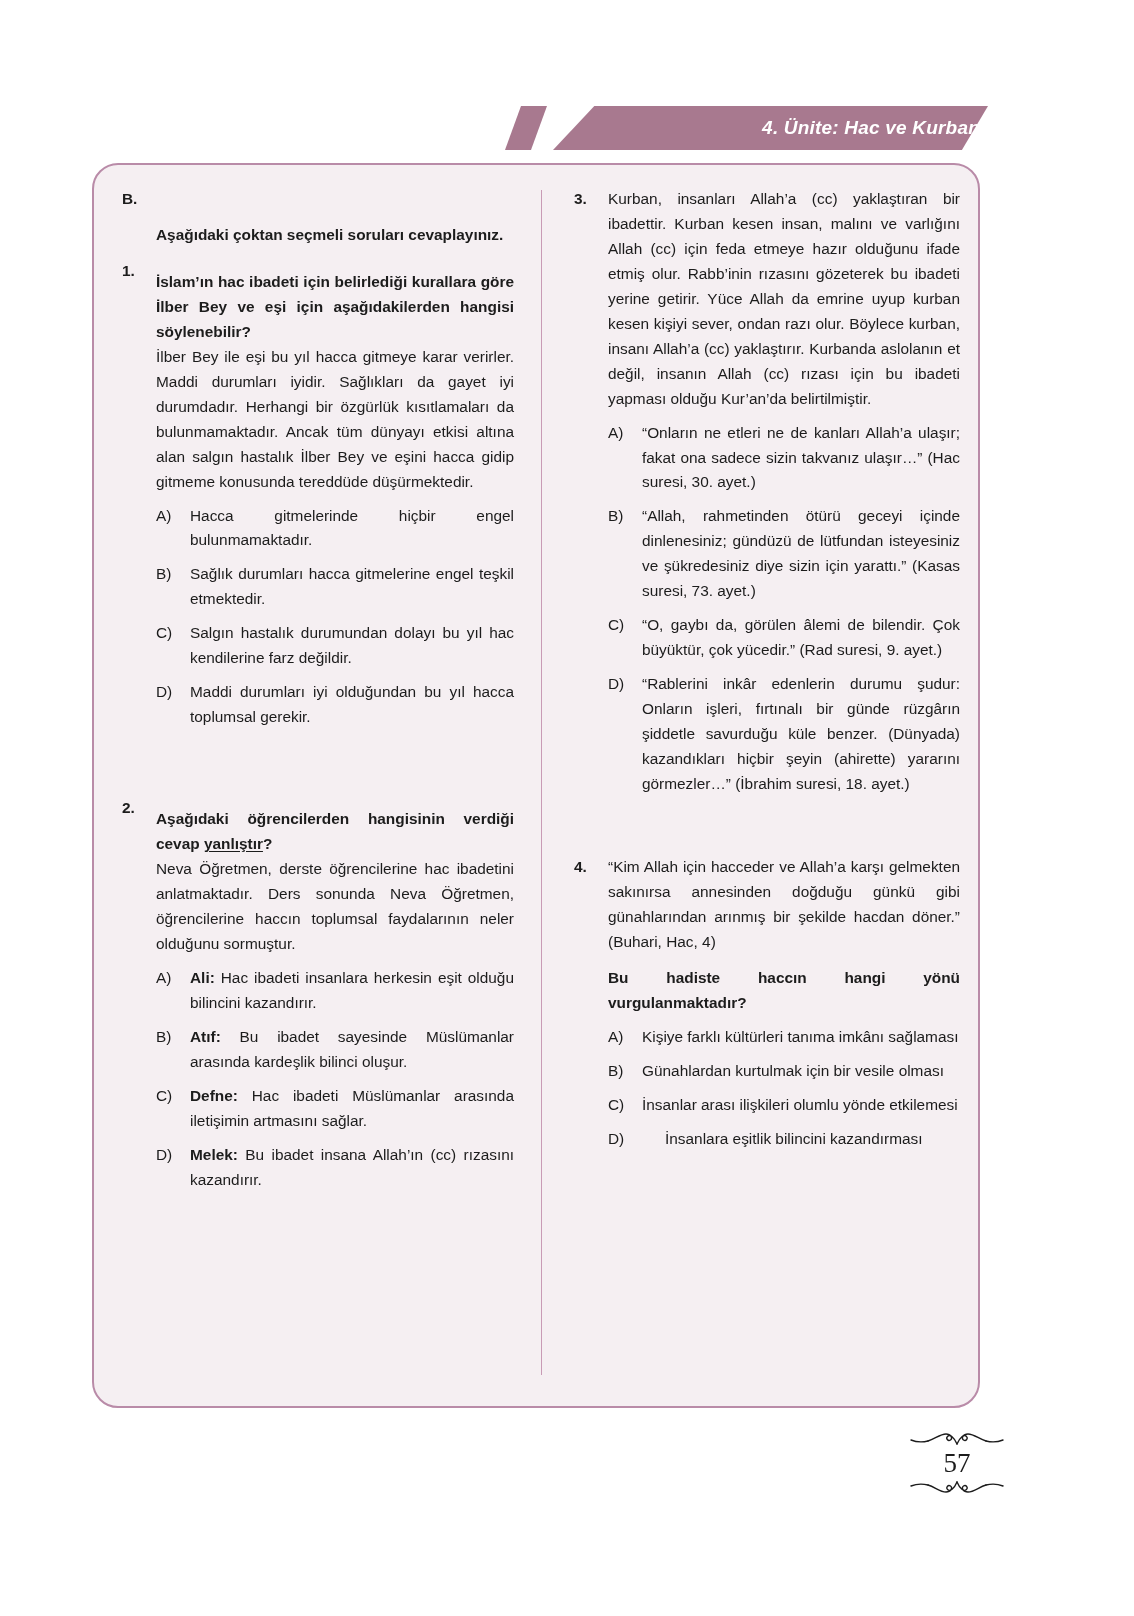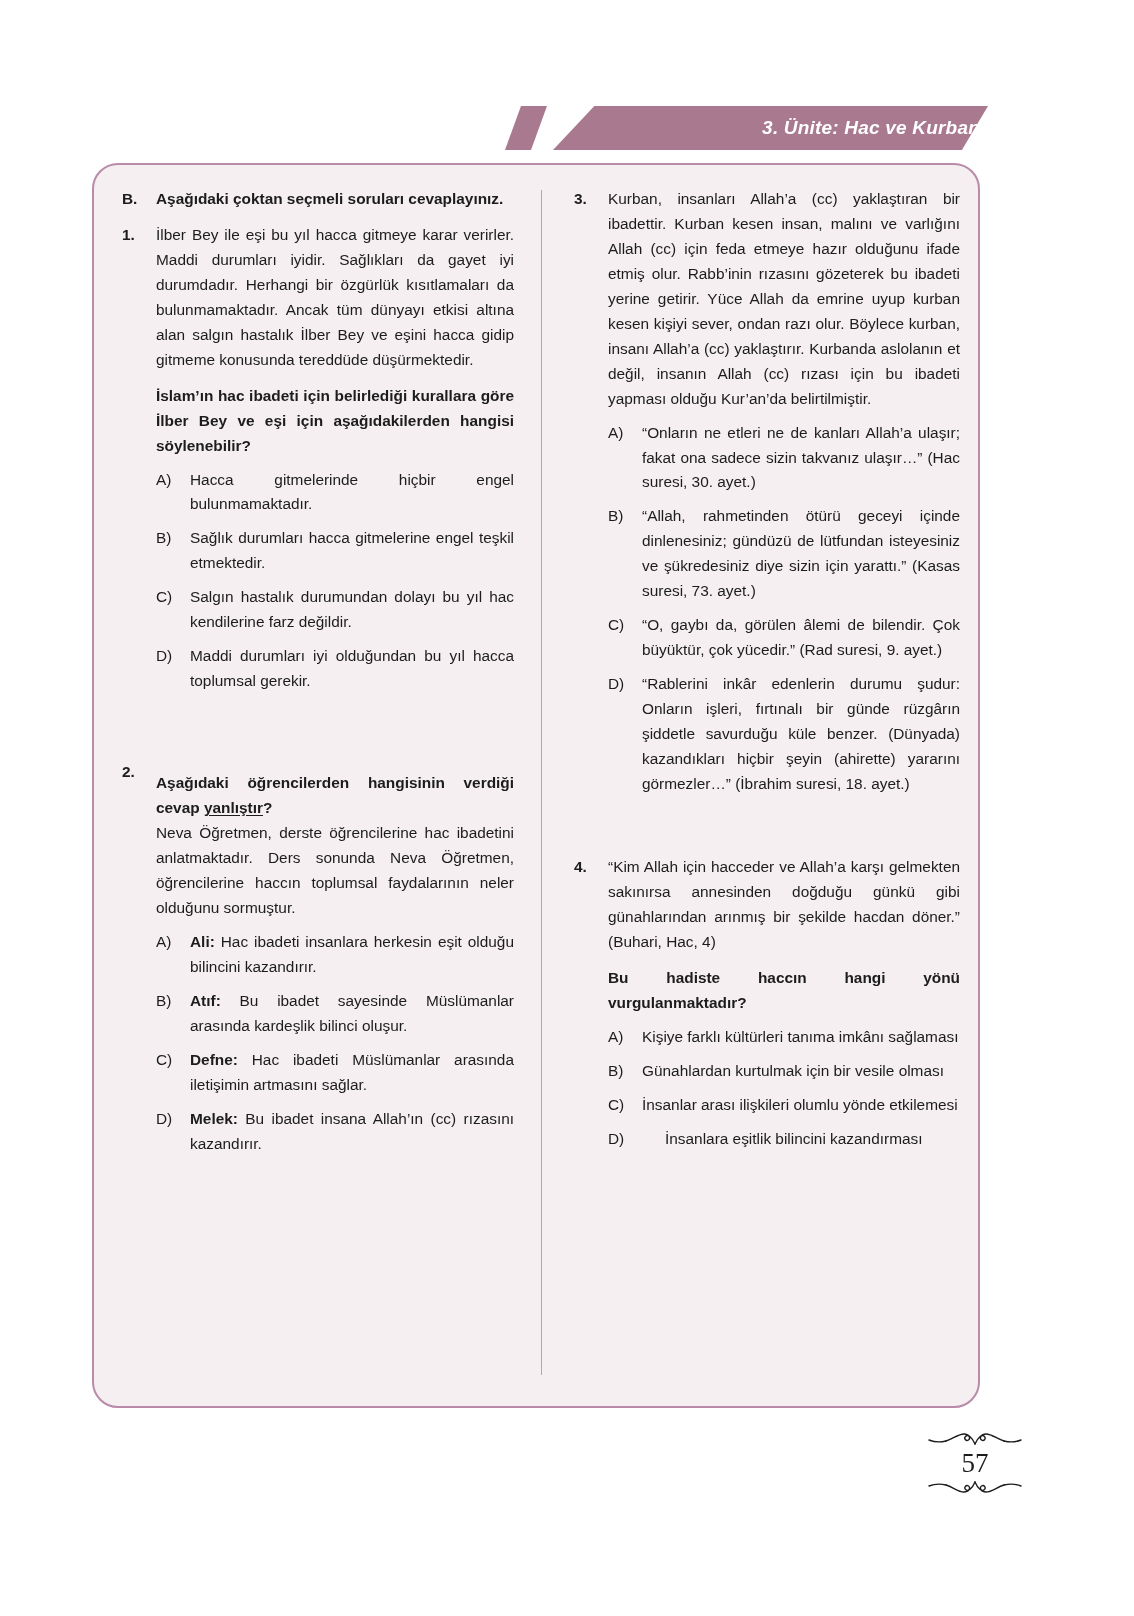--- a/index.html
+++ b/index.html
@@ -106,21 +106,21 @@
 
   .para {
     font-size: 15.4px;
     line-height: 1.62;
     color: #1c1c1c;
     text-align: justify;
     -webkit-hyphens: manual;
     hyphens: manual;
     margin: 0;
   }
-  .para.bold { font-weight: bold; }
+  .para.bold { font-weight: bold; margin-top: 36px; }
   .para.stem { margin-top: 11px; }
 
   .opts { margin-top: 9px; }
   .opt {
     display: flex;
     margin-bottom: 9px;
   }
   .opt:last-child { margin-bottom: 0; }
   .opt-label {
     flex: 0 0 auto;
@@ -149,21 +149,21 @@
   .page-footer {
     position: absolute;
     left: 0;
     top: 1430px;
     width: 1134px;
     text-align: center;
   }
   .footer-inner {
     display: inline-block;
     position: relative;
-    left: 408px;
+    left: 390px;
     text-align: center;
   }
   .orn {
     display: block;
     height: 18px;
     line-height: 18px;
   }
   .orn svg { display: block; margin: 0 auto; }
   .page-number {
     font-size: 27px;
@@ -171,40 +171,40 @@
     line-height: 30px;
     font-family: "Liberation Serif", serif;
   }
 </style>
 </head>
 <body>
 
 <div class="header-banner">
   <div class="banner-slab-small"></div>
   <div class="banner-slab-main"></div>
-  <div class="banner-title">3. Ünite: Hac ve Kurban</div>
+  <div class="banner-title">4. Ünite: Hac ve Kurban</div>
 </div>
 
 <div class="content-box">
   <div class="columns">
 
     <div class="col left">
 
       <div class="q-block">
         <div class="q-num letter">B.</div>
         <div class="q-body">
           <p class="para bold">Aşağıdaki çoktan seçmeli soruları cevaplayınız.</p>
         </div>
       </div>
 
       <div class="q-block" style="margin-top:11px;">
         <div class="q-num">1.</div>
         <div class="q-body">
+          <p class="para stem bold">İslam’ın hac ibadeti için belirlediği kurallara göre İlber Bey ve eşi için aşağıdakilerden hangisi söylenebilir?</p>
           <p class="para">İlber Bey ile eşi bu yıl hacca gitmeye karar verirler. Maddi durumları iyidir. Sağlıkları da gayet iyi durumdadır. Herhangi bir özgürlük kısıtlamaları da bulunmamaktadır. Ancak tüm dünyayı etkisi altına alan salgın hastalık İlber Bey ve eşini hacca gidip gitmeme konusunda tereddüde düşürmektedir.</p>
-          <p class="para stem bold">İslam’ın hac ibadeti için belirlediği kurallara göre İlber Bey ve eşi için aşağıdakilerden hangisi söylenebilir?</p>
           <div class="opts">
             <div class="opt">
               <div class="opt-label">A)</div>
               <div class="opt-text">Hacca gitmelerinde hiçbir engel bulunmamaktadır.</div>
             </div>
             <div class="opt">
               <div class="opt-label">B)</div>
               <div class="opt-text">Sağlık durumları hacca gitmelerine engel teşkil etmektedir.</div>
             </div>
             <div class="opt">

